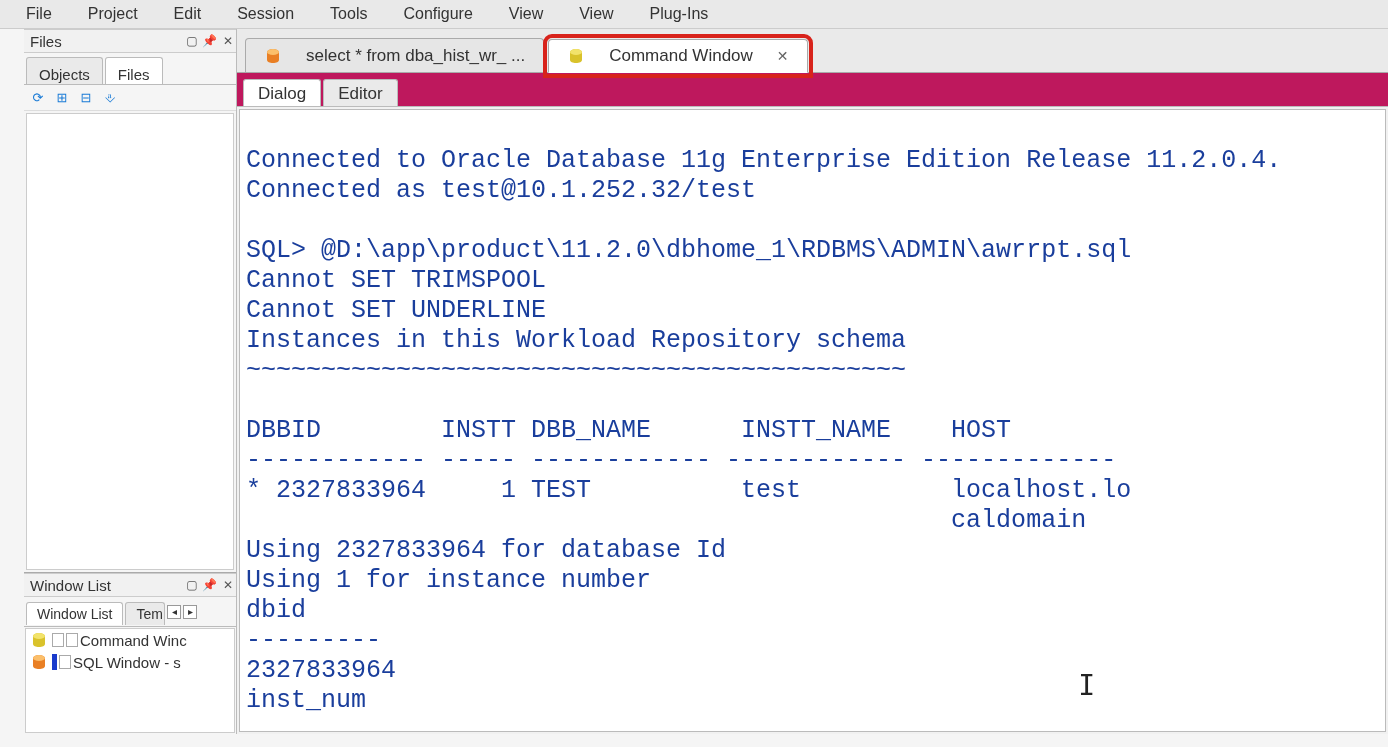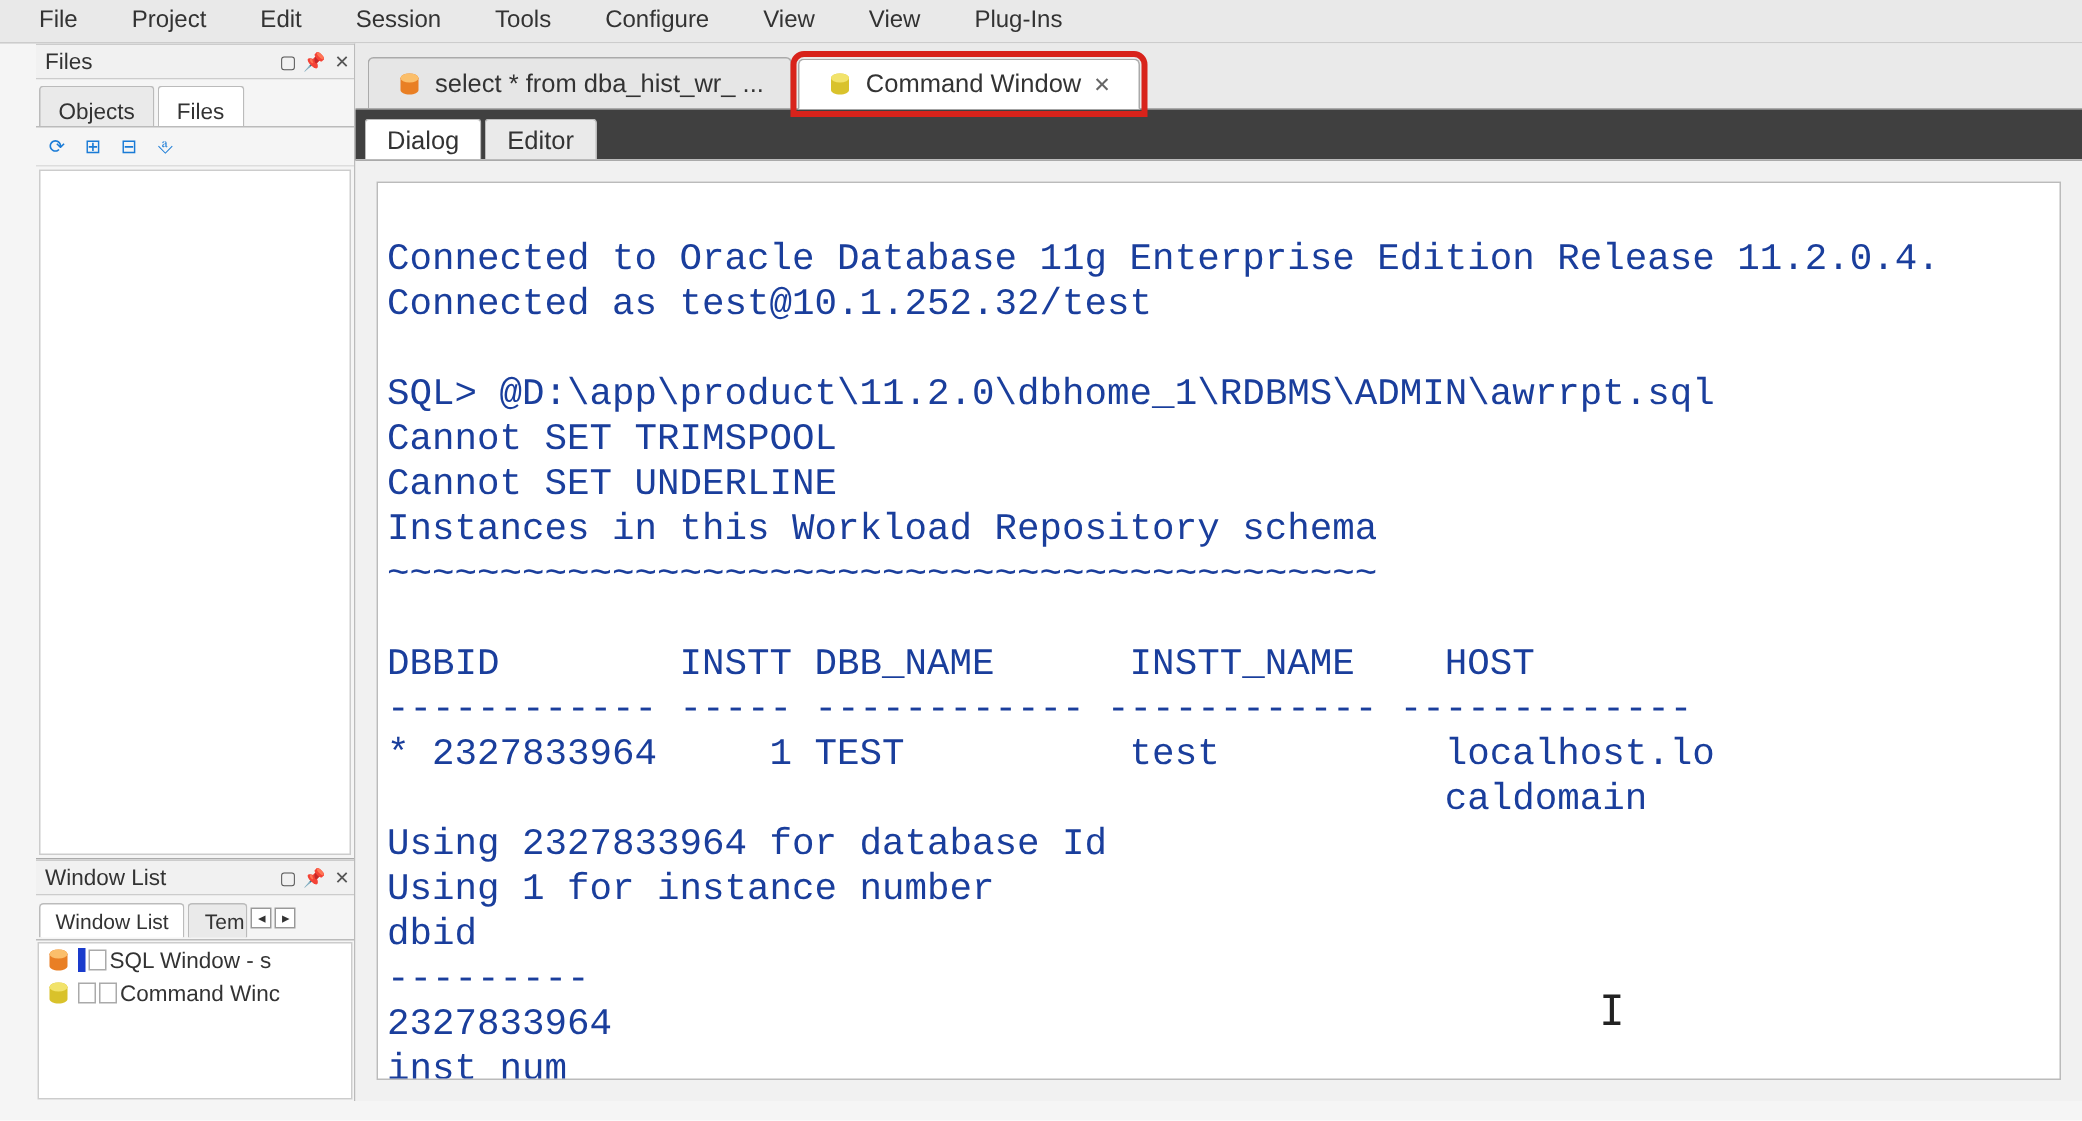--- a/index.html
+++ b/index.html
@@ -182,61 +182,61 @@
   .doc-tab {
     display:flex; align-items:center;
     padding:2px 18px;
     border:1px solid #aaa;
     border-bottom:none;
     background:#e6e6e6;
     margin-right:4px;
     border-radius:4px 4px 0 0;
     cursor:pointer;
     font-size:17px;
-    gap:8px;
+    gap:24px;
     height:34px;
   }
   .doc-tab.active {
     background:#fff;
     border-bottom:1px solid #fff;
     position:relative;
     top:1px;
   }
   .doc-tab .dbicon { width:18px; height:18px; display:flex; align-items:center; justify-content:center; }
   .doc-tab .closex { font-size:14px; color:#666; cursor:pointer; }
   .doc-tab.highlight-box {
     outline: 4px solid #d8231b;
     outline-offset: 1px;
     margin-top: 20px;
   }
 
   .inner-tabs {
     display:flex;
-    background:#404040;
+    background:#be185d;
     height:34px;
     padding-left:6px;
     border-bottom:1px solid #bbb;
   }
   .itab {
     padding:4px 14px;
     border:1px solid #bbb;
     border-bottom:none;
     background:#eaeaea;
     margin-top:6px; margin-right:2px;
     border-radius:3px 3px 0 0;
     cursor:pointer;
     font-size:17px;
   }
   .itab.active { background:#fff; }
 
   .console {
     flex:1;
     background:#fff;
     border:1px solid #bbb;
-    margin:14px;
+    margin:2px;
     padding:6px 6px;
     font-family: Consolas, "Courier New", monospace;
     font-size:25px;
     line-height:30px;
     color:#1a3e9c;
     white-space:pre;
     overflow:hidden;
     position:relative;
   }
   .cursor-ibeam {
@@ -292,44 +292,44 @@
         <span class="btn">📌</span>
         <span class="btn">✕</span>
       </div>
       <div class="wl-tabs">
         <div class="wl-tab active" style="max-width:108px;">Window List</div>
         <div class="wl-tab" style="max-width:40px;text-align:right;">Tem</div>
         <span class="wl-arrow">◂</span>
         <span class="wl-arrow">▸</span>
       </div>
       <div class="wl-body">
+        <div class="wl-item">
+          <span class="wic yellow">
+            <svg width="16" height="16" viewBox="0 0 16 16">
+                <ellipse cx="8" cy="4" rx="6" ry="3" fill="#d9c22b"></ellipse>
+                <path d="M2 4v8c0 1.7 2.7 3 6 3s6-1.3 6-3V4" fill="#d9c22b"></path>
+                <ellipse cx="8" cy="4" rx="6" ry="3" fill="#f2e36b"></ellipse>
+              </svg>
+          </span>
+          <span class="graybox"></span>
+          <span class="graybox"></span>
+          <span>Command Winc</span>
+        </div>
         <div class="wl-item">
           <span class="wic orange">
             <svg width="16" height="16" viewBox="0 0 16 16">
                 <ellipse cx="8" cy="4" rx="6" ry="3" fill="#e97f24"></ellipse>
                 <path d="M2 4v8c0 1.7 2.7 3 6 3s6-1.3 6-3V4" fill="#e97f24"></path>
                 <ellipse cx="8" cy="4" rx="6" ry="3" fill="#fbbf6b"></ellipse>
               </svg>
           </span>
           <span class="bluebar"></span>
           <span class="graybox"></span>
           <span>SQL Window - s</span>
         </div>
-        <div class="wl-item">
-          <span class="wic yellow">
-            <svg width="16" height="16" viewBox="0 0 16 16">
-                <ellipse cx="8" cy="4" rx="6" ry="3" fill="#d9c22b"></ellipse>
-                <path d="M2 4v8c0 1.7 2.7 3 6 3s6-1.3 6-3V4" fill="#d9c22b"></path>
-                <ellipse cx="8" cy="4" rx="6" ry="3" fill="#f2e36b"></ellipse>
-              </svg>
-          </span>
-          <span class="graybox"></span>
-          <span class="graybox"></span>
-          <span>Command Winc</span>
-        </div>
       </div>
     </div>
 
   </div>
 
   <div class="right-col">
 
     <div class="doc-tabs">
       <div class="doc-tab">
         <span class="dbicon">

